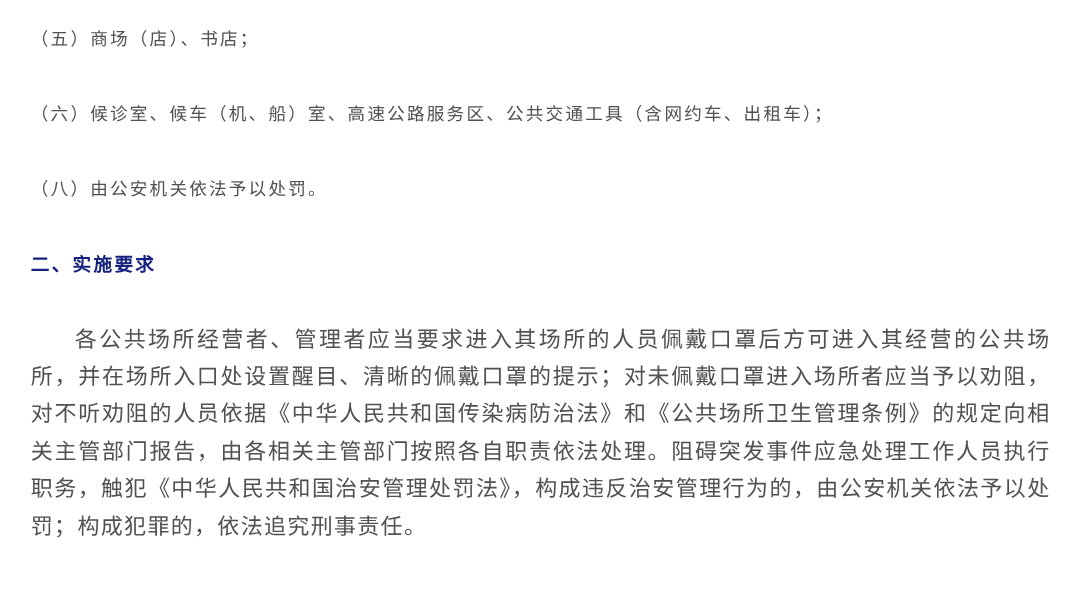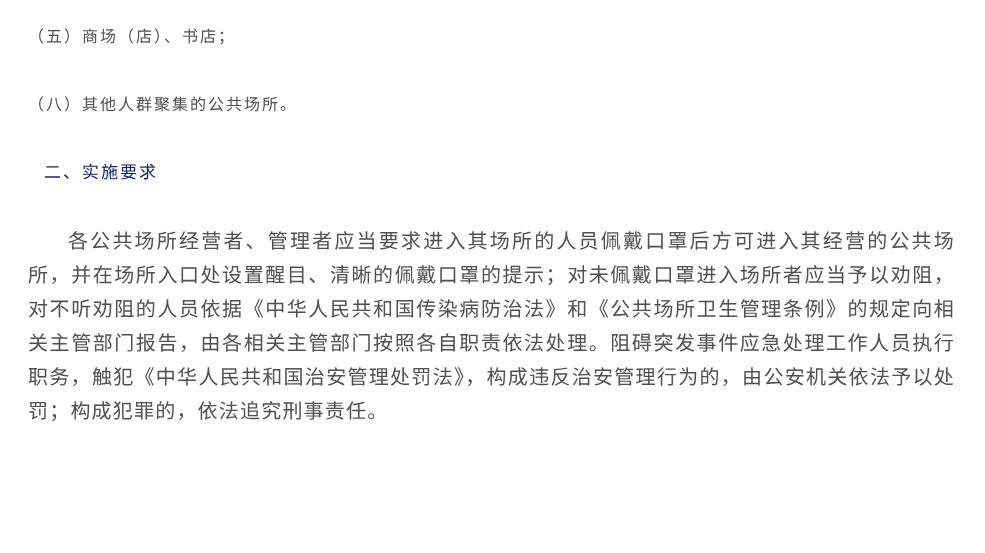--- a/index.html
+++ b/index.html
@@ -22,41 +22,42 @@
   }
   .list-item {
     margin: 0 0 44px 0;
     font-size: 16px;
     line-height: 24px;
     letter-spacing: 2px;
     color: var(--body-color, #515151);
     white-space: nowrap;
   }
   .section-heading {
-    margin: 16px;
+    margin: 0;
     font-size: 17px;
-    font-weight: normal;
+    font-weight: bold;
     line-height: 24px;
     letter-spacing: 2px;
     color: var(--heading-color, #15227e);
   }
   .body-paragraph {
     margin: 39px 0 0 0;
     font-size: 20px;
     line-height: 34px;
     letter-spacing: 1.2px;
     text-align: justify;
     text-indent: 2em;
     color: var(--body-color, #515151);
     word-break: break-all;
   }
 </style>
 </head>
 <body>
 
 <div class="page">
   <p class="list-item">（五）商场（店）、书店；</p>
-  <p class="list-item">（八）其他人群聚集的公共场所。</p>
+  <p class="list-item">（六）候诊室、候车（机、船）室、高速公路服务区、公共交通工具（含网约车、出租车）；</p>
+  <p class="list-item">（八）由公安机关依法予以处罚。</p>
 
   <h2 class="section-heading">二、实施要求</h2>
 
   <p class="body-paragraph">各公共场所经营者、管理者应当要求进入其场所的人员佩戴口罩后方可进入其经营的公共场所，并在场所入口处设置醒目、清晰的佩戴口罩的提示；对未佩戴口罩进入场所者应当予以劝阻，对不听劝阻的人员依据《中华人民共和国传染病防治法》和《公共场所卫生管理条例》的规定向相关主管部门报告，由各相关主管部门按照各自职责依法处理。阻碍突发事件应急处理工作人员执行职务，触犯《中华人民共和国治安管理处罚法》，构成违反治安管理行为的，由公安机关依法予以处罚；构成犯罪的，依法追究刑事责任。</p>
 </div>
 
 </body></html>

